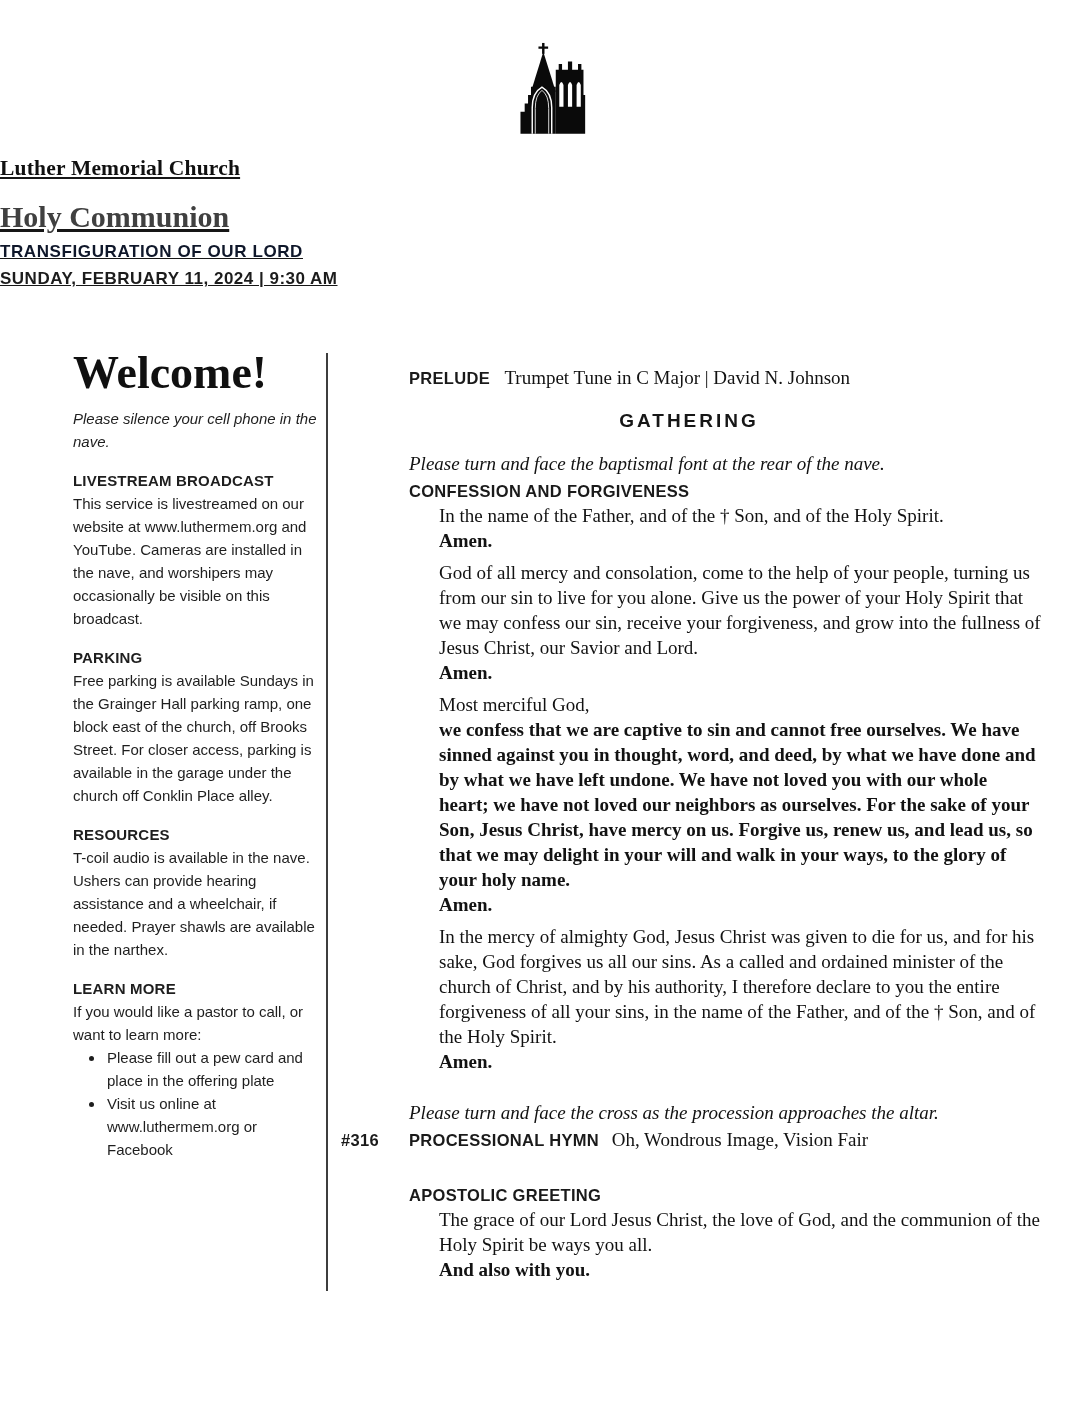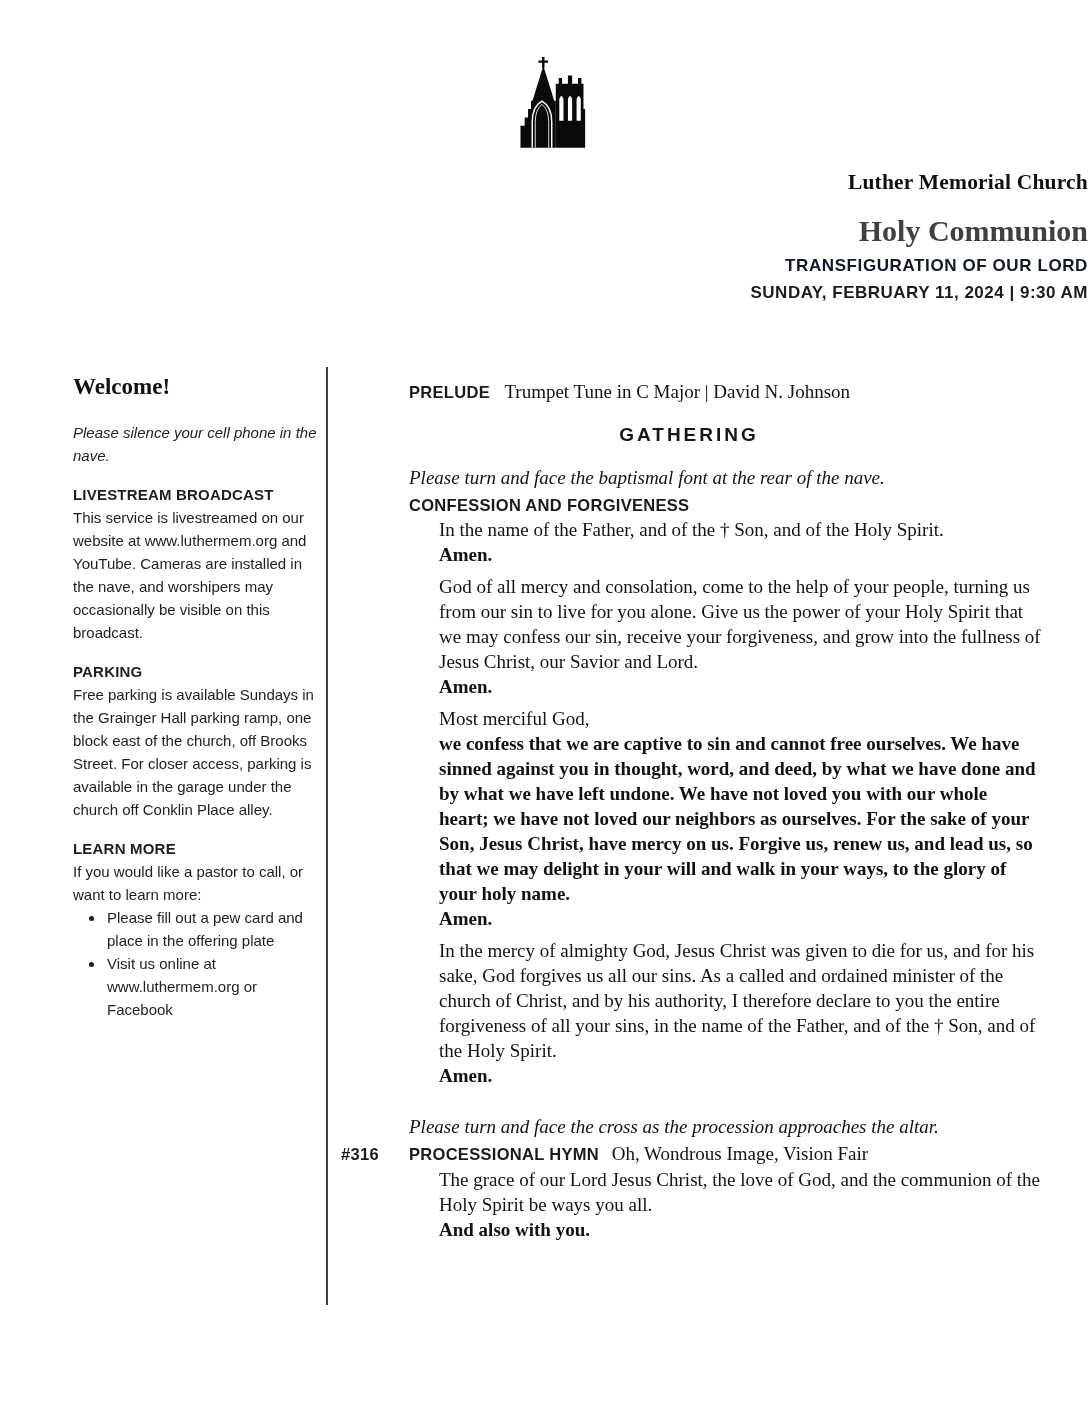--- a/index.html
+++ b/index.html
@@ -6,21 +6,21 @@
   html, body { margin: 0; padding: 0; }
   body {
     width: 1088px; height: 1408px;
     background: #ffffff;
     color: #161616;
     font-family: "Liberation Sans", sans-serif;
   }
   .page { position: relative; width: 1088px; height: 1408px; overflow: hidden; background: #fff; }
 
   
-  .bulletin-header { padding-top: 52px; text-align: right; }
+  .bulletin-header { padding-top: 38px; text-align: left; text-decoration: underline; }
   .logo-svg { display: block; margin: 0 auto; width: 84px; height: 104px; }
   .church-name {
     margin-top: 14px;
     font-family: "Liberation Serif", serif;
     font-weight: 700; font-size: 21.5px; letter-spacing: 0.2px; color: #101010;
   }
   .service-title {
     margin-top: 19px;
     font-family: "Liberation Serif", serif;
     font-weight: 700; font-size: 30px; color: #404040;
@@ -37,21 +37,21 @@
   
   .columns { display: flex; align-items: flex-start; margin-top: 64px; }
 
   .sidebar {
     flex: 0 0 auto; width: 245px; margin-left: 73px;
     font-size: 15px; line-height: 23px; color: #1e1e1e;
     overflow-wrap: break-word;
   }
   .welcome-title {
     font-family: "Liberation Serif", serif;
-    font-weight: 700; font-size: 23px; line-height: 40px; color: #101010;
+    font-weight: 700; font-size: 46px; line-height: 40px; color: #101010;
   }
   .silence-note { margin-top: 14px; font-style: italic; }
   .side-section { margin-top: 16px; }
   .side-heading { font-weight: 700; letter-spacing: 0.2px; }
   .side-body { }
   .side-bullets { margin: 0; padding-left: 32px; }
   .side-bullets li { padding-left: 2px; }
 
   .divider {
     flex: 0 0 auto; width: 2px; height: 938px;
@@ -124,20 +124,24 @@
       <section class="side-section">
         <div class="side-heading">LIVESTREAM BROADCAST</div>
         <div class="side-body">This service is livestreamed on our website at www.luthermem.org and YouTube. Cameras are installed in the nave, and worshipers may occasionally be visible on this broadcast.</div>
       </section>
 
       <section class="side-section">
         <div class="side-heading">PARKING</div>
         <div class="side-body">Free parking is available Sundays in the Grainger Hall parking ramp, one block east of the church, off Brooks Street. For closer access, parking is available in the garage under the church off Conklin Place alley.</div>
       </section>
 
+      <section class="side-section">
+        <div class="side-heading">RESOURCES</div>
+        <div class="side-body">T-coil audio is available in the nave. Ushers can provide hearing assistance and a wheelchair, if needed. Prayer shawls are available in the narthex.</div>
+      </section>
 
 
       <section class="side-section">
         <div class="side-heading">LEARN MORE</div>
         <div class="side-body">If you would like a pastor to call, or want to learn more:</div>
         <ul class="side-bullets">
           <li>Please fill out a pew card and place in the offering plate</li>
           <li>Visit us online at www.luthermem.org or Facebook</li>
         </ul>
       </section>
@@ -173,18 +177,19 @@
       <div class="lit response">Amen.</div>
 
       <div class="rubric gap-lg">Please turn and face the cross as the procession approaches the altar.</div>
 
       <div class="hymn-line">
         <span class="sans-label hymn-number">#316</span>
         <span class="sans-label hymn-label">PROCESSIONAL HYMN</span>
         <span>Oh, Wondrous Image, Vision Fair</span>
       </div>
 
+      <div class="sub-heading greeting-heading-space">APOSTOLIC GREETING</div>
       <div class="lit">The grace of our Lord Jesus Christ, the love of God, and the communion of the Holy Spirit be ways you all.</div>
       <div class="lit response">And also with you.</div>
 
     </main>
   </div>
 </div>
 
 </body></html>

